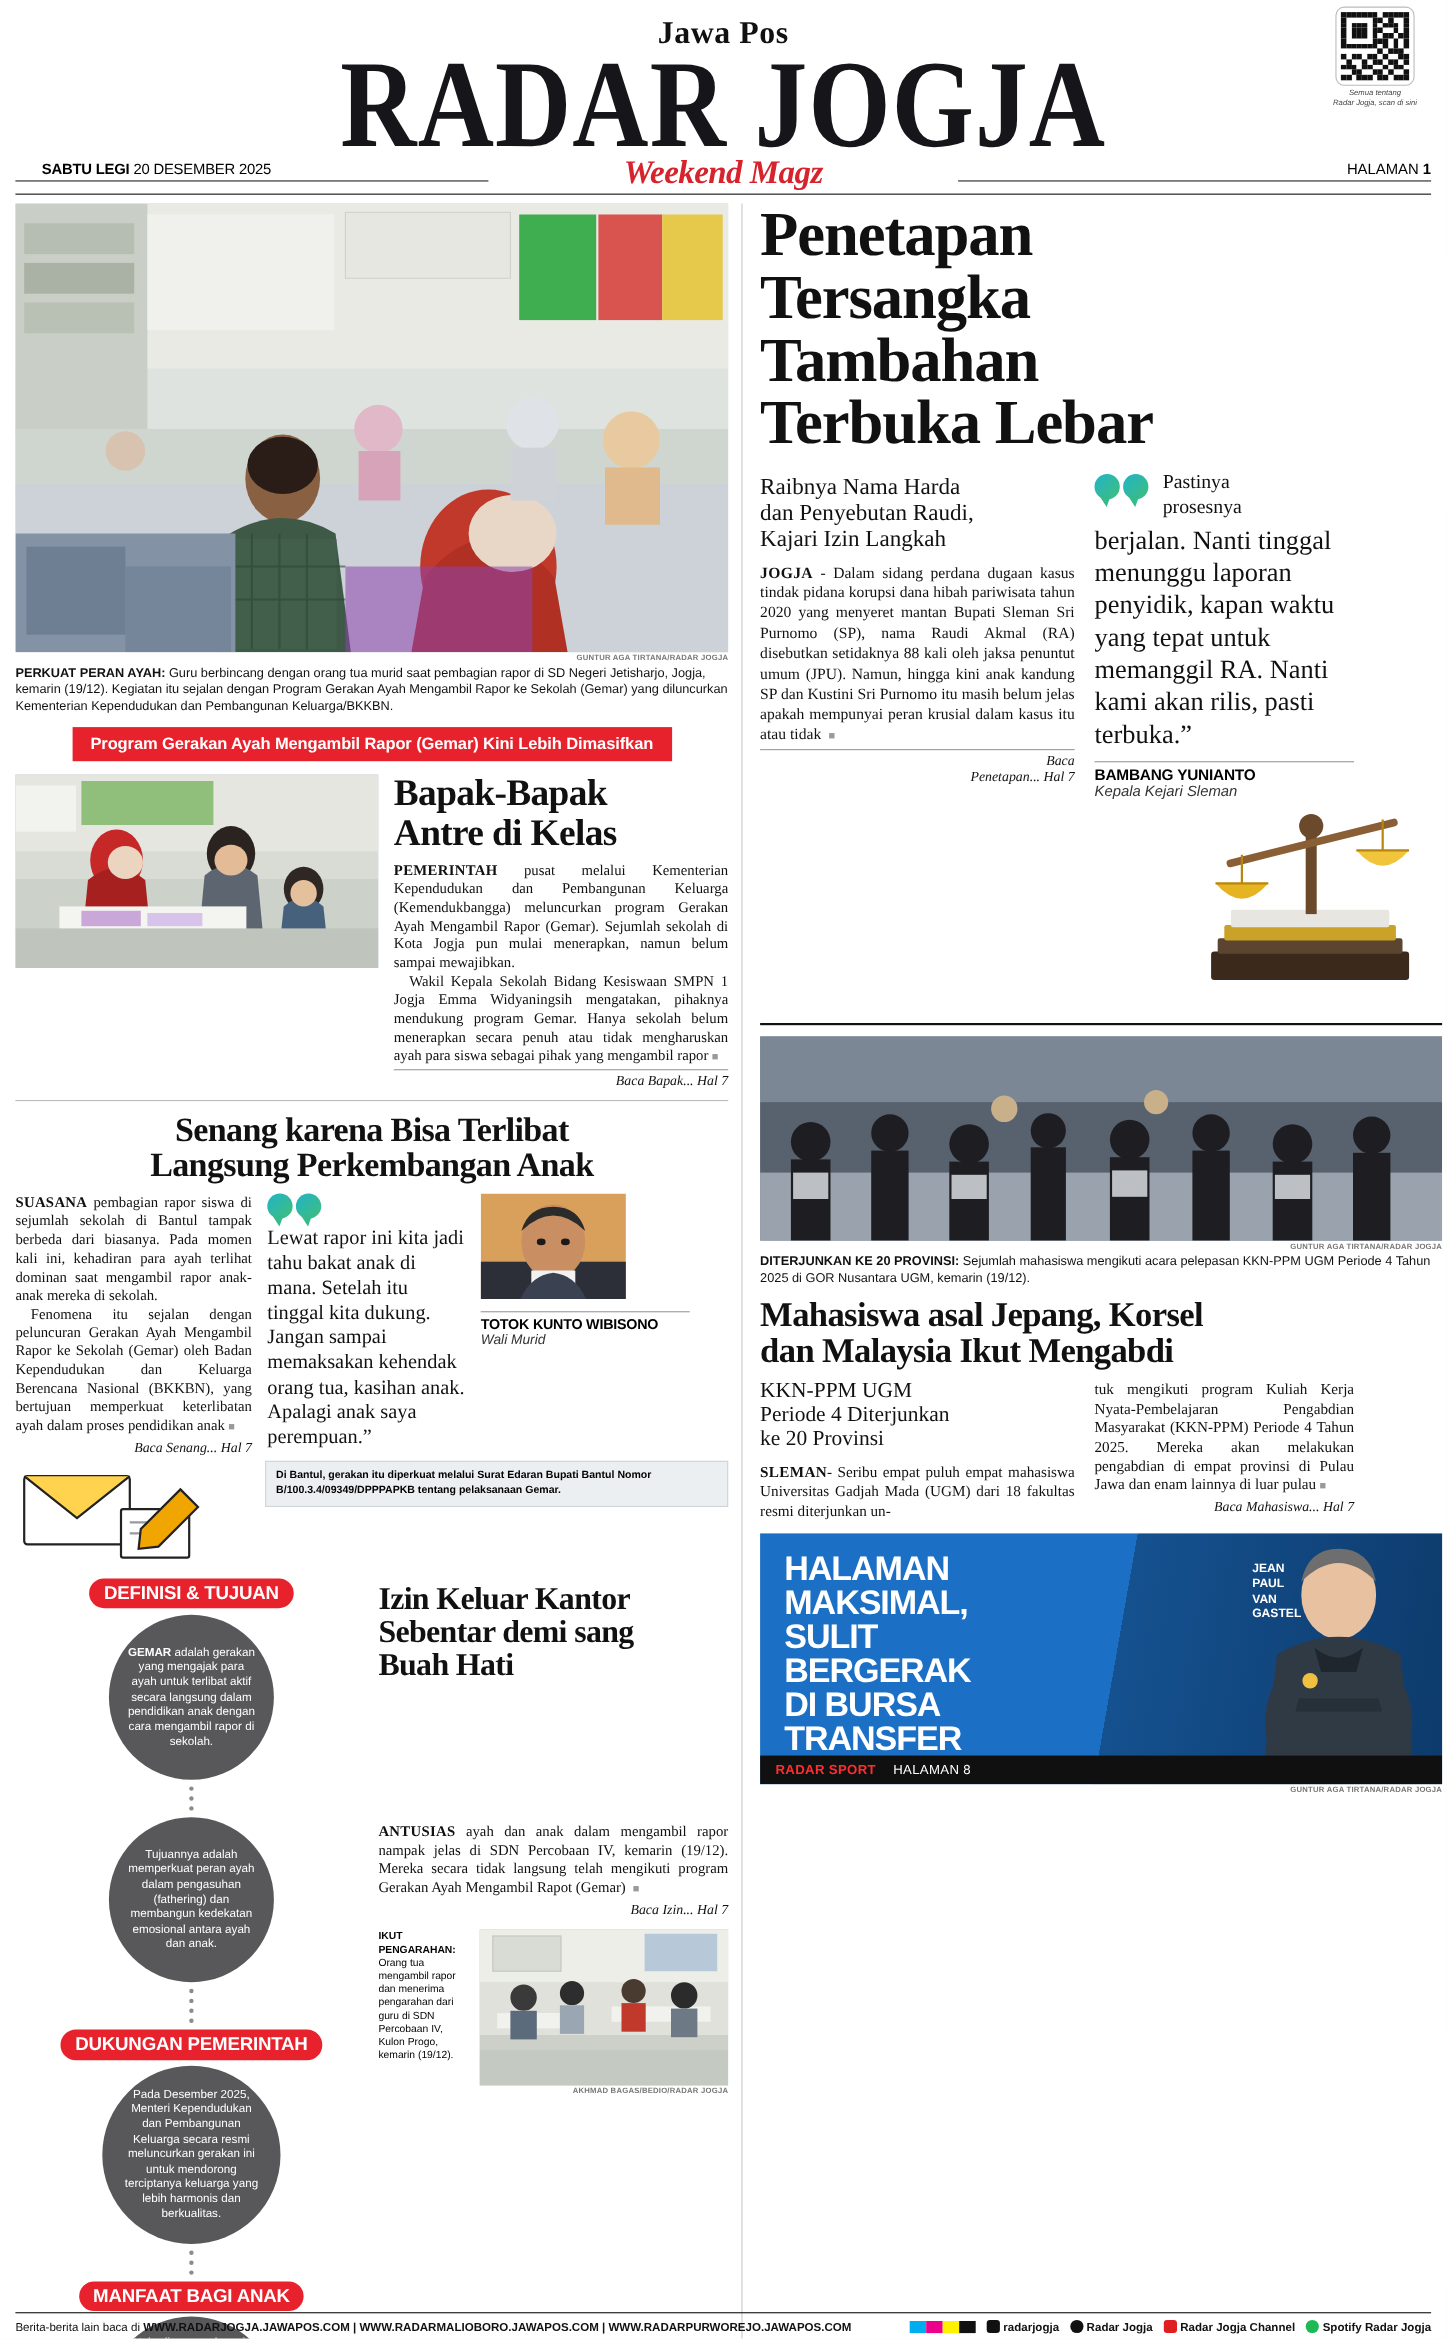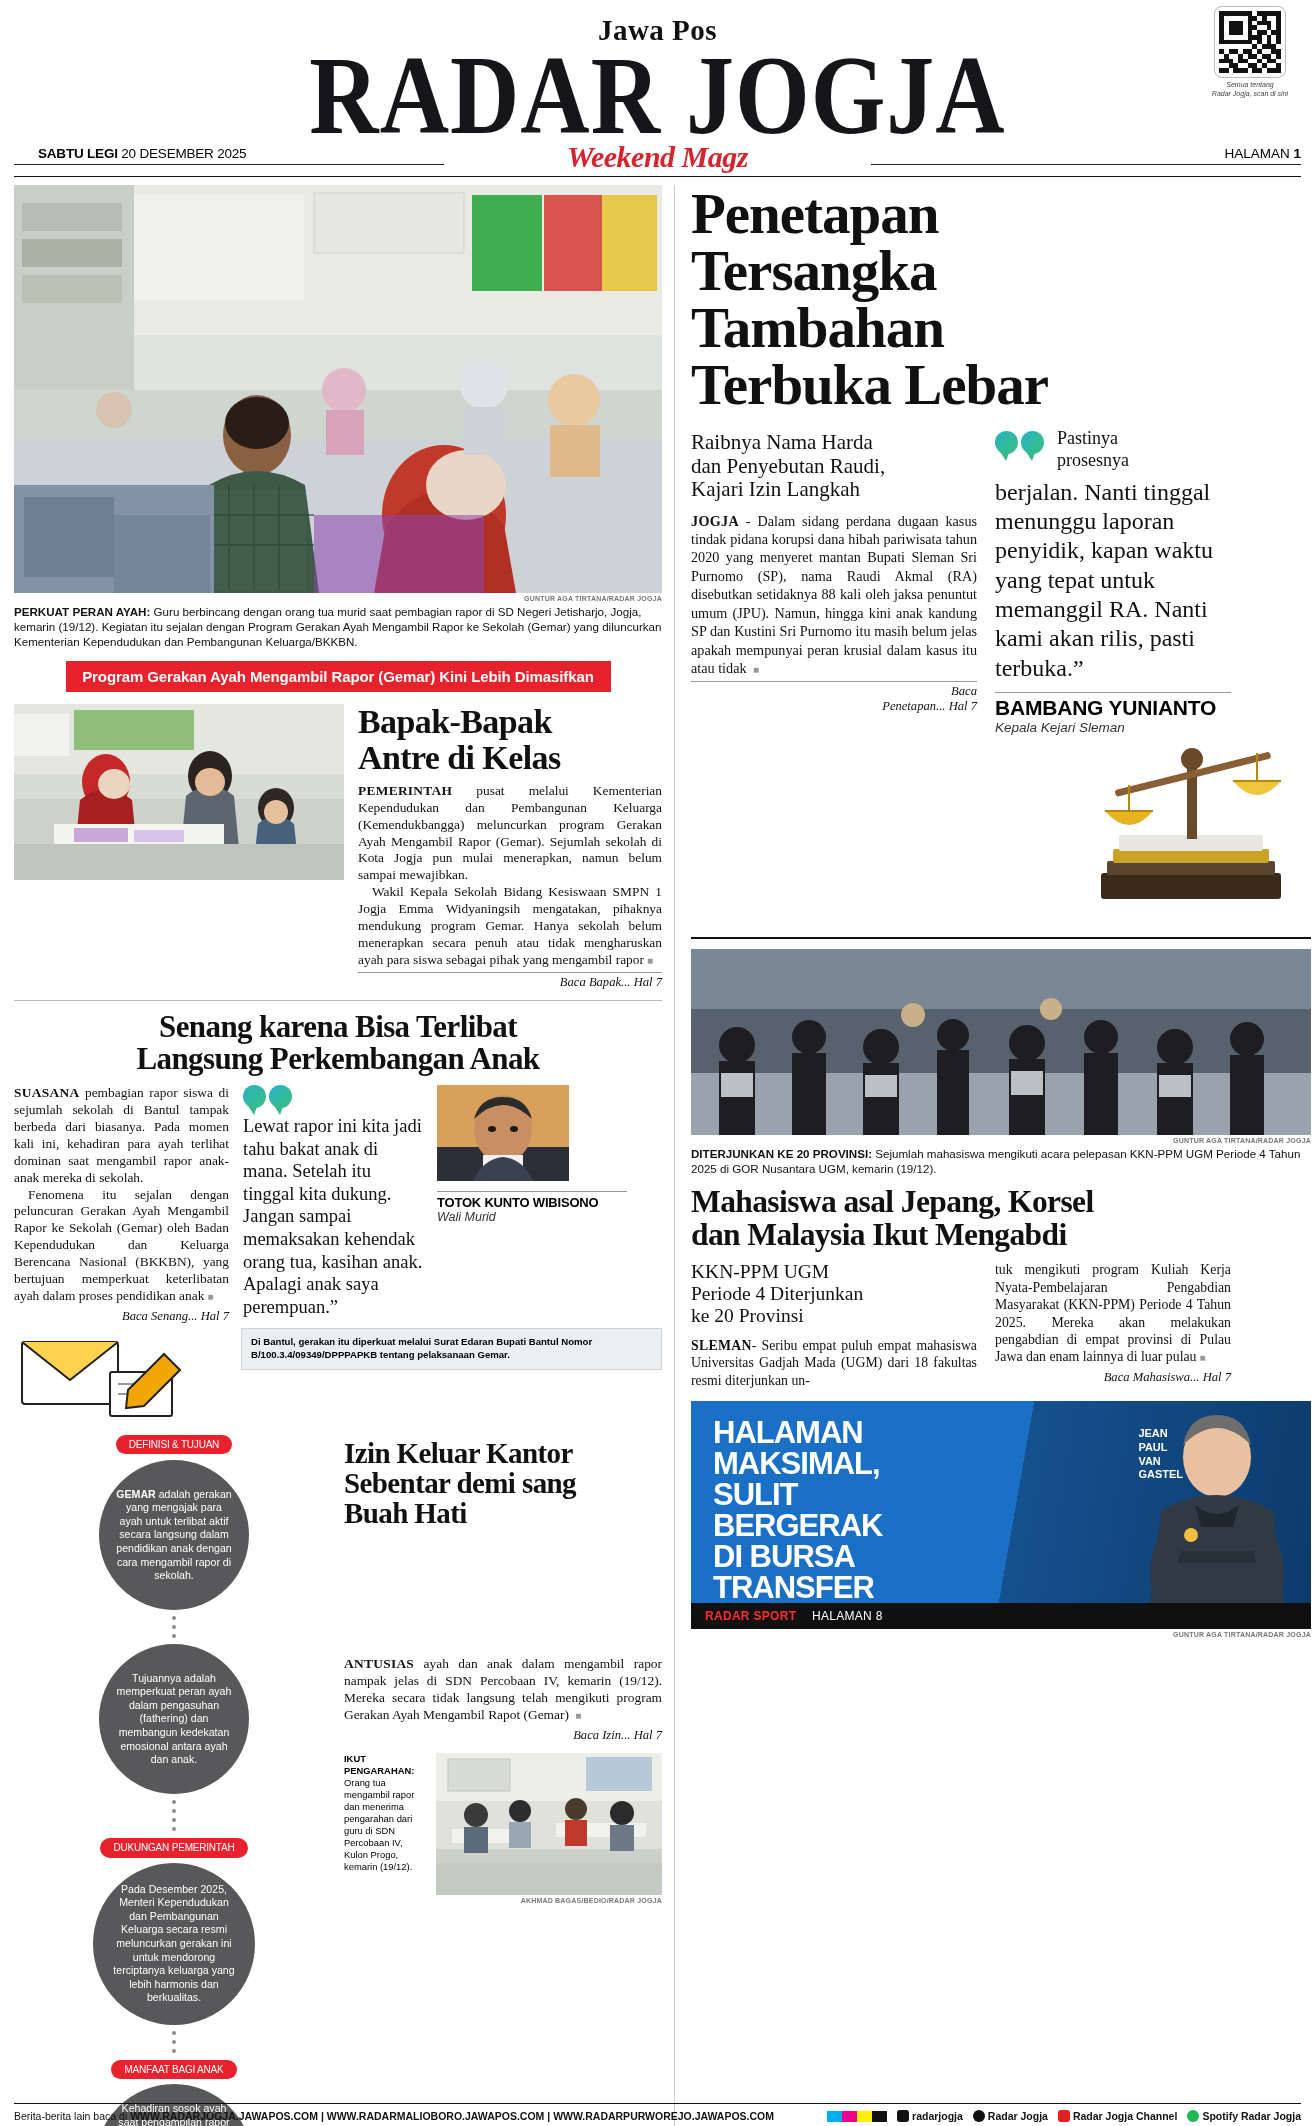--- a/index.html
+++ b/index.html
@@ -108,21 +108,21 @@
     content: ""; position: absolute; bottom: -7px; left: 4px;
     border-left: 7px solid transparent; border-right: 4px solid transparent;
     border-top: 11px solid #35b98f;
   }
   .quote-text {
     font-family: "Liberation Serif", serif; font-size: 18.5px; line-height: 1.22; color:#111;
   }
   .quote-name { font-weight: bold; font-size: 13px; letter-spacing: -.2px; border-top:1px solid #999; padding-top:3px; }
   .quote-role { font-style: italic; font-size: 12.5px; color:#333; }
   .pill {
-    background: #e8222c; color: #fff; font-weight: normal; font-size: 10px;
+    background: #e8222c; color: #fff; font-weight: bold; font-size: 17px;
     border-radius: 14px; padding: 4px 13px; display: inline-block; text-align: center;
     letter-spacing: -.2px; line-height: 1.15;
   }
   .bubble {
     background: #58585a; color: #fff; border-radius: 50%;
     display: flex; align-items: center; justify-content: center; text-align: center;
     font-size: 10.6px; line-height: 1.28; padding: 16px;
   }
   .bubble b { font-weight: bold; }
   .dots { display:flex; flex-direction:column; align-items:center; gap:5px; margin:6px 0; }
@@ -635,21 +635,21 @@
         </div>
         <div style="width:236px">
           <div style="display:flex; gap:6px; align-items:flex-start">
             <div class="quote-mark">
                 <span></span>
                 <span></span>
               </div>
           </div>
           <div class="quote-text" style="margin-top:-26px; padding-left:62px; font-size:18px">Pastinya<br>prosesnya</div>
           <div class="quote-text" style="font-size:24px; margin-top:6px">berjalan. Nanti tinggal menunggu laporan penyidik, kapan waktu yang tepat untuk memanggil RA. Nanti kami akan rilis, pasti terbuka.”</div>
-          <div class="quote-name" style="margin-top:9px; font-size:21px">BAMBANG YUNIANTO</div>
+          <div class="quote-name" style="margin-top:9px; font-size:14px">BAMBANG YUNIANTO</div>
           <div class="quote-role" style="font-size:13.5px">Kepala Kejari Sleman</div>
         </div>
       </div>
 
       <div style="text-align:right; margin-top:-12px">
         <svg width="250" height="200" viewBox="0 0 250 200">
           <rect x="40" y="150" width="180" height="26" rx="3" fill="#3b2a1c"></rect>
           <rect x="46" y="138" width="168" height="14" rx="2" fill="#5b4430"></rect>
           <rect x="52" y="126" width="156" height="14" rx="2" fill="#c9a227"></rect>
           <rect x="58" y="112" width="144" height="16" rx="2" fill="#e8e6e0"></rect>

